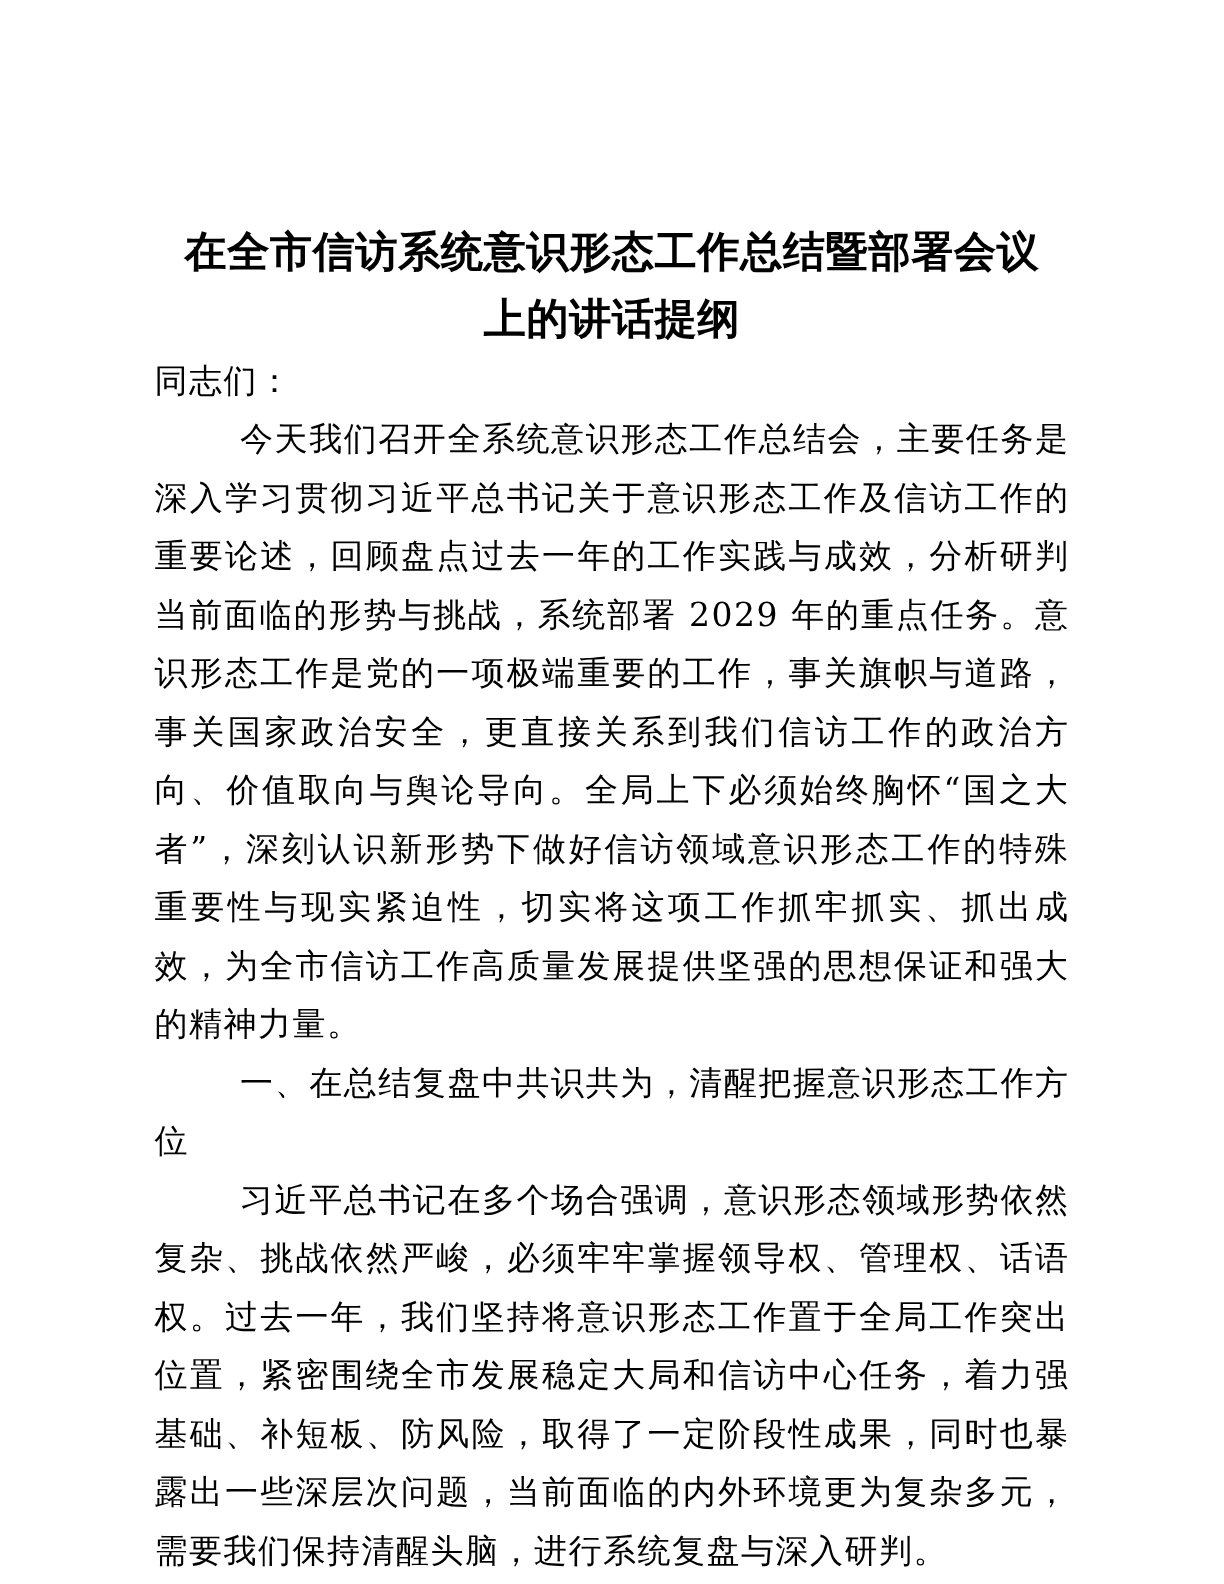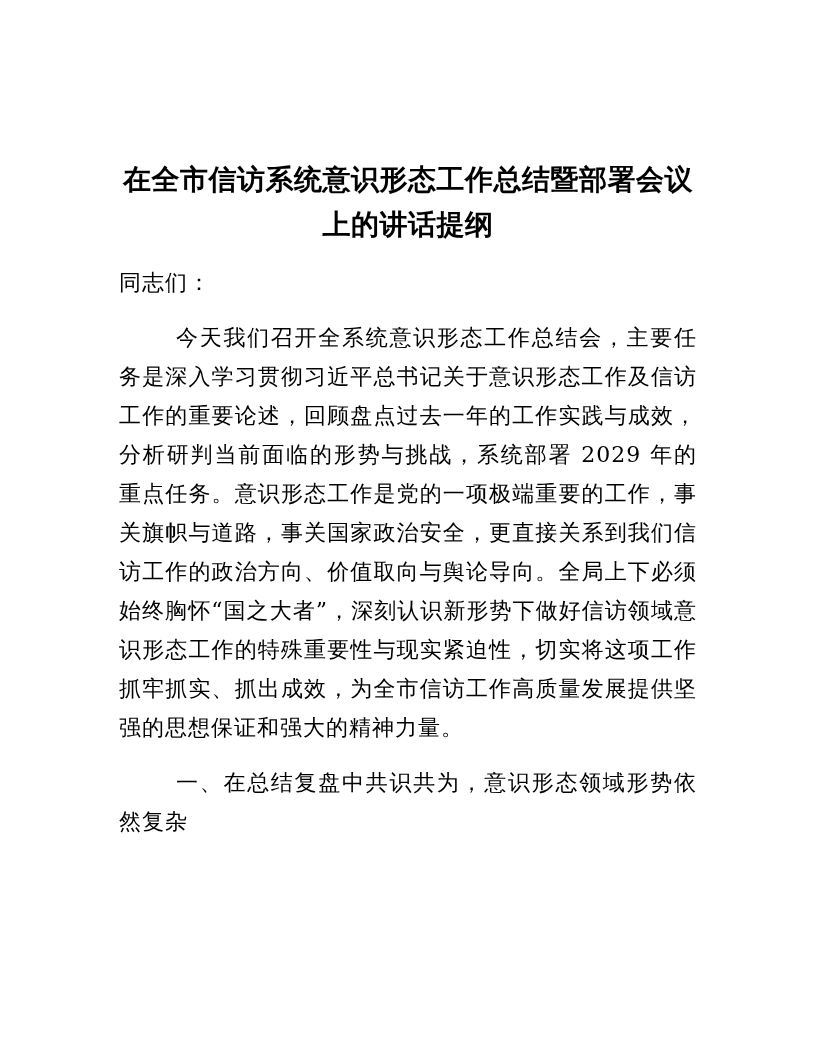--- a/index.html
+++ b/index.html
@@ -16,30 +16,30 @@
     padding: 145px 103px 0 103px;
     color: #000000;
     overflow: hidden;
   }
   .doc-title {
     font-family: "DejaVu Sans", "Liberation Sans", sans-serif;
     font-weight: 700;
     font-size: 28px;
     line-height: 45px;
     text-align: center;
-    margin: 12px auto;
+    margin: 0 auto;
     max-width: 582px;
     letter-spacing: 0.5px;
   }
   .salutation,
   .body-para {
     font-family: "DejaVu Serif", "Liberation Serif", serif;
     font-size: 22px;
     line-height: 39px;
-    margin: 16px;
+    margin: 0;
     text-align: justify;
     letter-spacing: 1px;
     word-break: break-all;
   }
   .salutation {
     text-indent: 0;
   }
   .body-para {
     text-indent: 57px;
   }
@@ -47,15 +47,16 @@
 </head>
 <body>
 
 <div class="page">
   <h1 class="doc-title">在全市信访系统意识形态工作总结暨部署会议上的讲话提纲</h1>
 
   <p class="salutation">同志们：</p>
 
   <p class="body-para">今天我们召开全系统意识形态工作总结会，主要任务是深入学习贯彻习近平总书记关于意识形态工作及信访工作的重要论述，回顾盘点过去一年的工作实践与成效，分析研判当前面临的形势与挑战，系统部署 2029 年的重点任务。意识形态工作是党的一项极端重要的工作，事关旗帜与道路，事关国家政治安全，更直接关系到我们信访工作的政治方向、价值取向与舆论导向。全局上下必须始终胸怀“国之大者”，深刻认识新形势下做好信访领域意识形态工作的特殊重要性与现实紧迫性，切实将这项工作抓牢抓实、抓出成效，为全市信访工作高质量发展提供坚强的思想保证和强大的精神力量。</p>
 
-  <p class="body-para">一、在总结复盘中共识共为，意识形态领域形势依然复杂</p>
+  <p class="body-para">一、在总结复盘中共识共为，清醒把握意识形态工作方位</p>
 
+  <p class="body-para">习近平总书记在多个场合强调，意识形态领域形势依然复杂、挑战依然严峻，必须牢牢掌握领导权、管理权、话语权。过去一年，我们坚持将意识形态工作置于全局工作突出位置，紧密围绕全市发展稳定大局和信访中心任务，着力强基础、补短板、防风险，取得了一定阶段性成果，同时也暴露出一些深层次问题，当前面临的内外环境更为复杂多元，需要我们保持清醒头脑，进行系统复盘与深入研判。</p>
 </div>
 
 </body></html>

